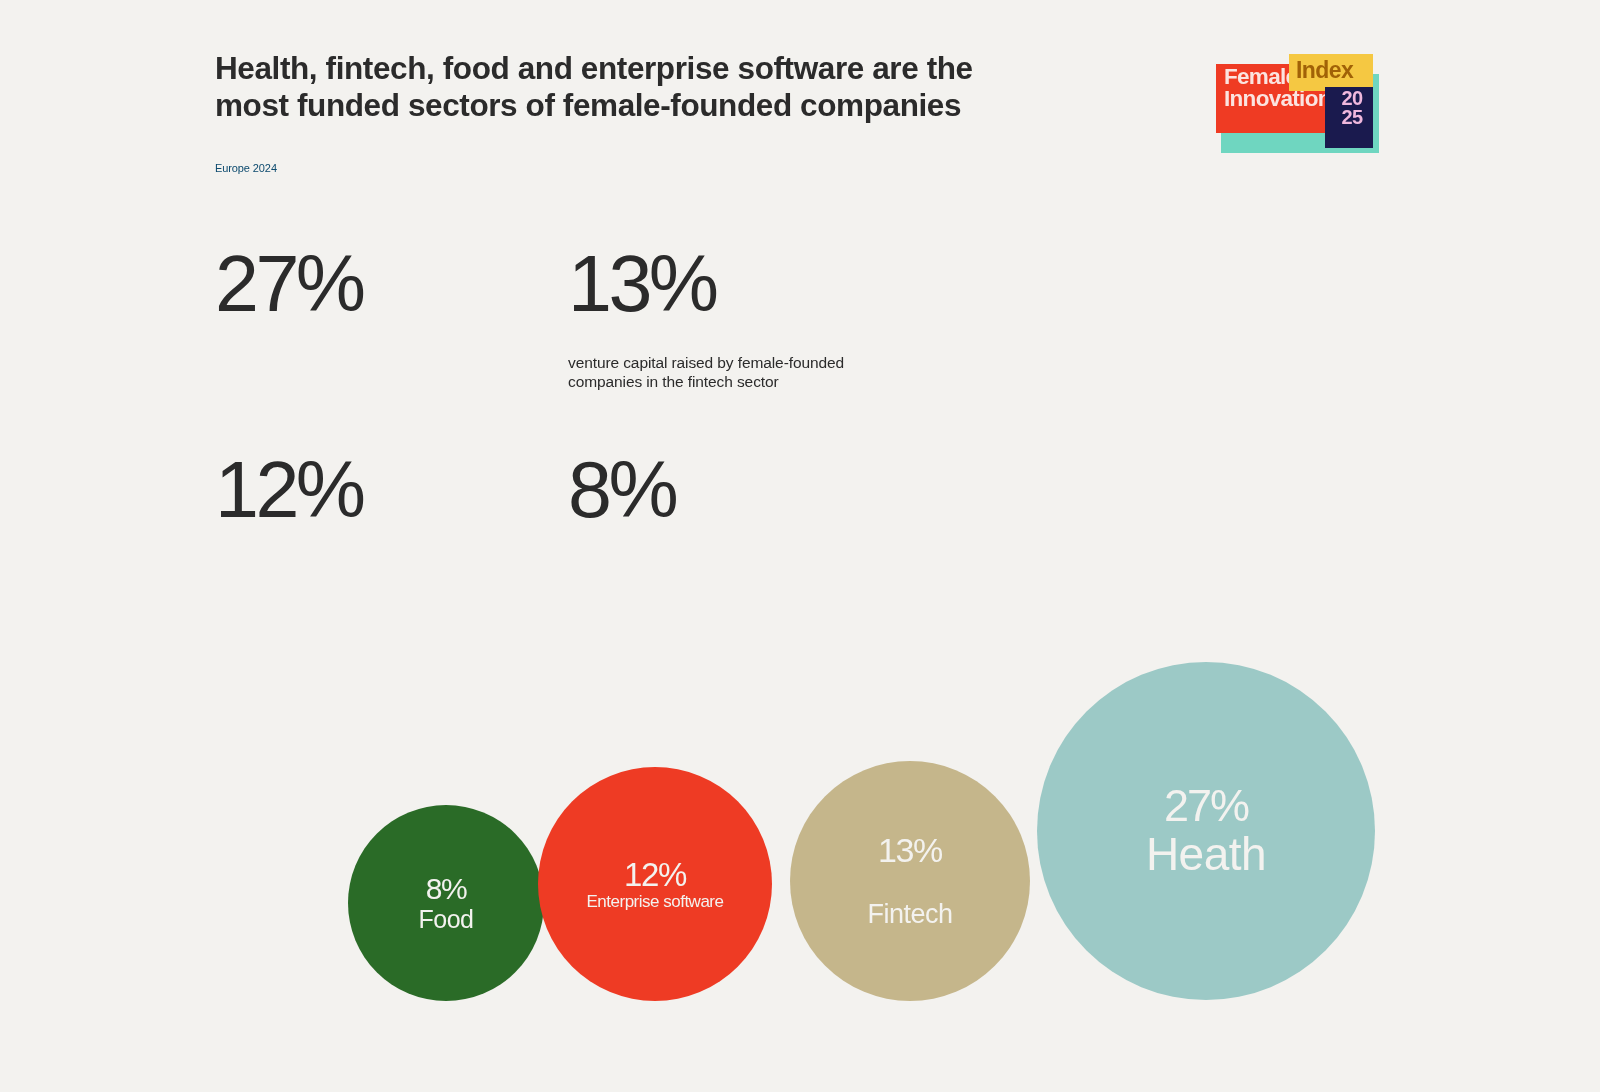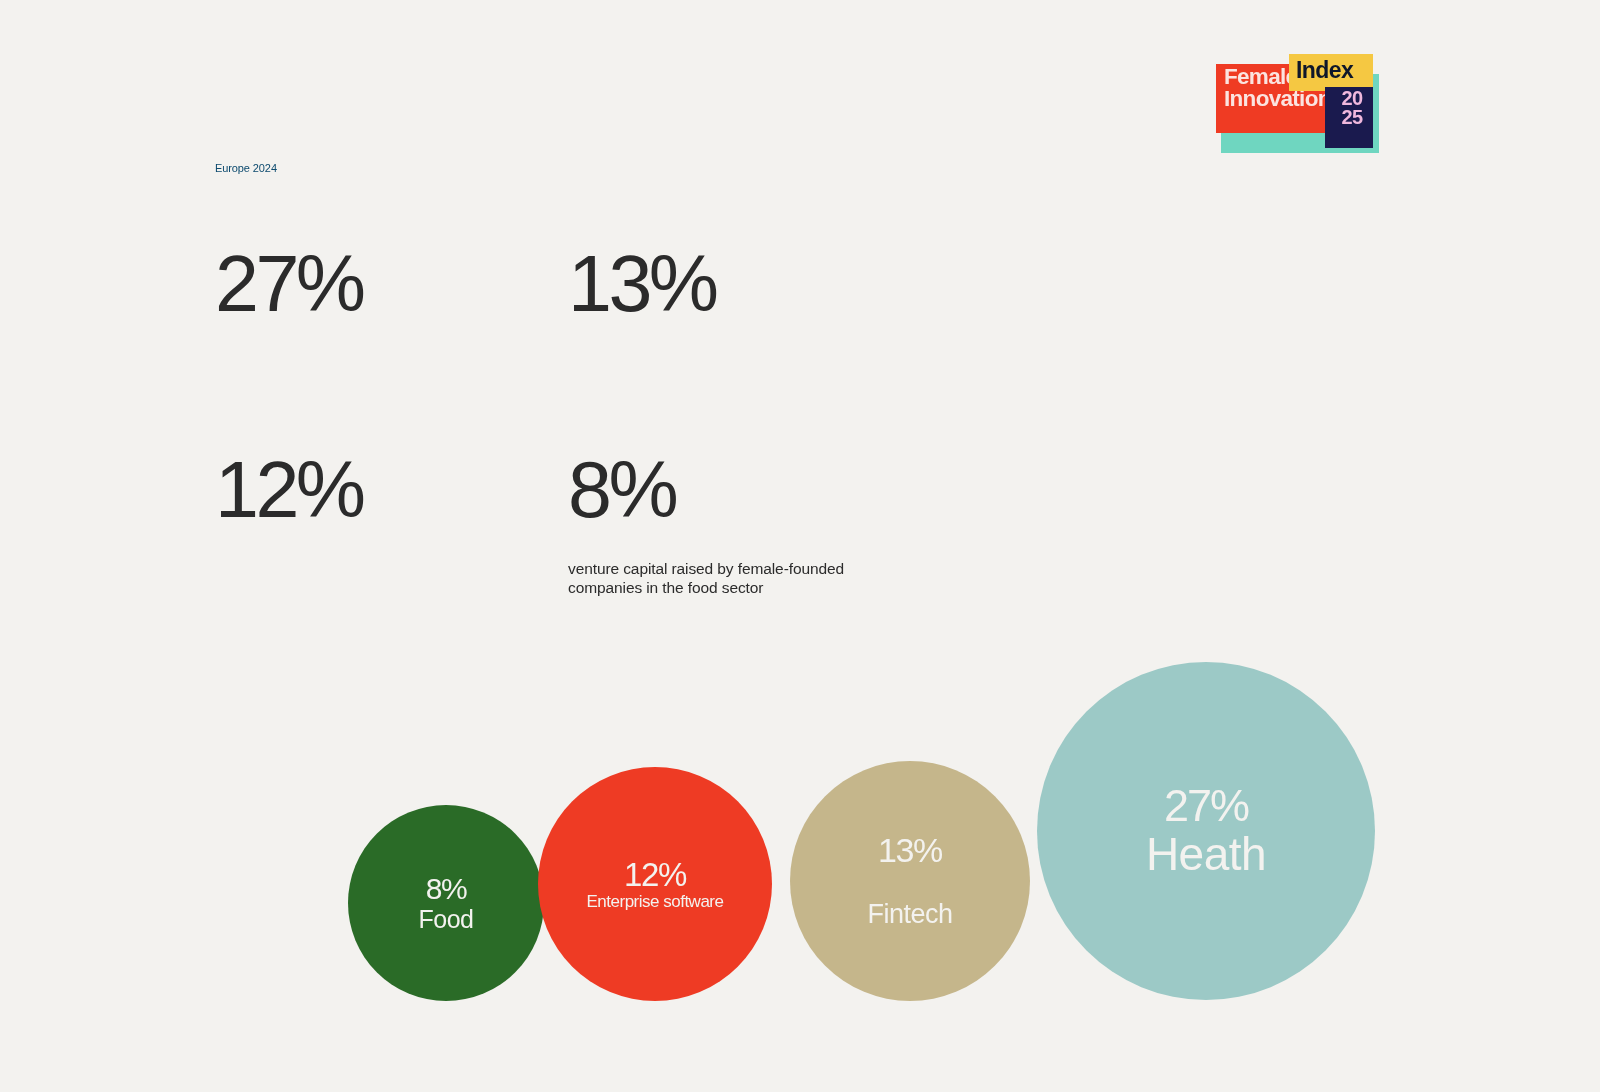--- a/index.html
+++ b/index.html
@@ -196,53 +196,54 @@
     width: 338px; height: 338px;
   }
   #bubble-health .bubble-value { font-size: 45px; letter-spacing: -2px; }
   #bubble-health .bubble-label { font-size: 46px; }
 </style>
 </head>
 <body style="background: rgb(243, 242, 239);">
 
 <div class="canvas" style="background: rgb(243, 242, 239);">
 
+  <div class="headline">Health, fintech, food and enterprise software are the most funded sectors of female-founded companies</div>
   <div class="subtitle">Europe 2024</div>
 
   <div class="logo">
     <div class="logo-teal" style="background: rgb(111, 214, 192);"></div>
     <div class="logo-red" style="background: rgb(239, 59, 35);"></div>
     <div class="logo-red-text" style="color: rgb(251, 228, 224);">
       <div>Female</div>
       <div>Innovation</div>
     </div>
     <div class="logo-yellow" style="background: rgb(245, 200, 66);"></div>
-    <div class="logo-yellow-text" style="color: #0f172a;">Index</div>
+    <div class="logo-yellow-text" style="color: #a16207;">Index</div>
     <div class="logo-navy" style="background: rgb(26, 26, 78);"></div>
     <div class="logo-navy-text" style="color: rgb(240, 184, 221);">
       <div>20</div>
       <div>25</div>
     </div>
   </div>
 
   <div class="stat" id="stat-health">
     <div class="stat-value">27%</div>
   </div>
 
   <div class="stat" id="stat-fintech">
     <div class="stat-value">13%</div>
+    <div class="stat-desc">venture capital raised by female-founded companies in the fintech sector</div>
   </div>
 
   <div class="stat" id="stat-enterprise">
     <div class="stat-value">12%</div>
   </div>
 
   <div class="stat" id="stat-food">
     <div class="stat-value">8%</div>
-    <div class="stat-desc">venture capital raised by female-founded companies in the food sector</div>
   </div>
 
   <div class="bubbles">
 
     <div class="bubble" id="bubble-food" style="background: rgb(42, 107, 39);">
       <div class="bubble-value">8%</div>
       <div class="bubble-label">Food</div>
     </div>
 
     <div class="bubble" id="bubble-enterprise" style="background: rgb(238, 59, 36);">

